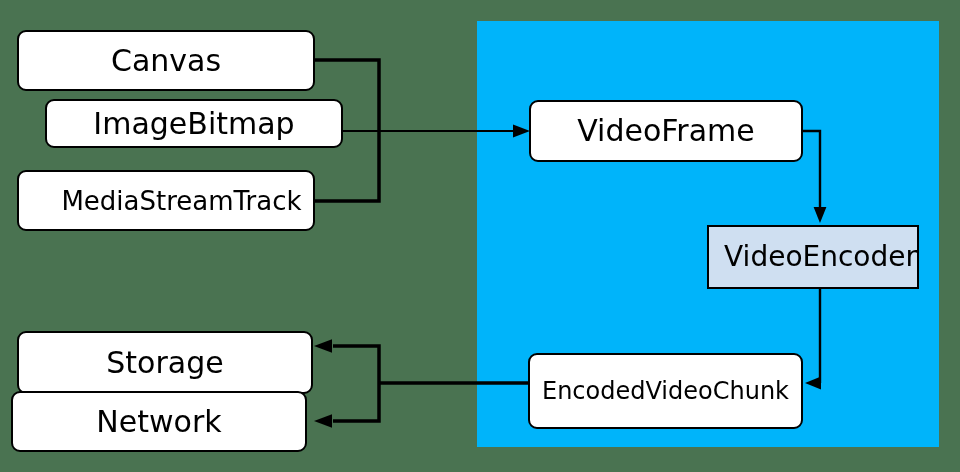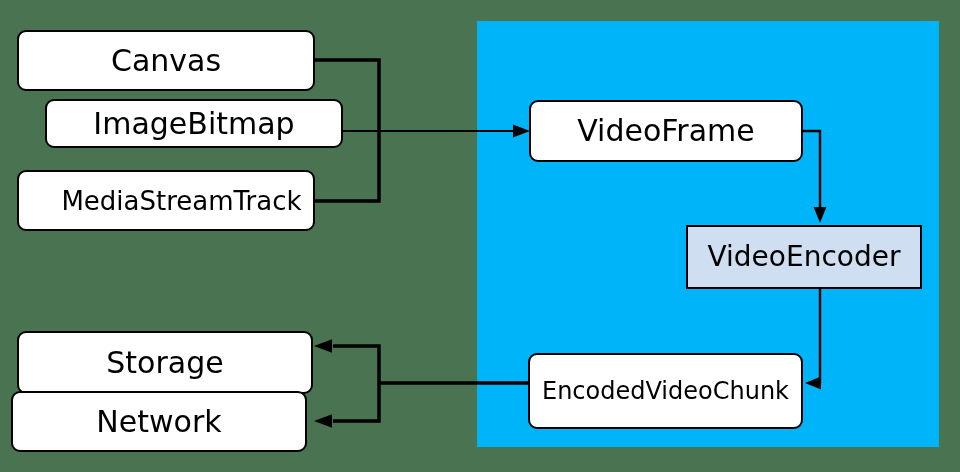--- a/index.html
+++ b/index.html
@@ -61,21 +61,21 @@
   .fs-28 { font-size: 28px; }
   .fs-26 { font-size: 26px; padding-left: 31px; }
   .fs-24 { font-size: 24px; }
 
   .node-canvas            { left: 17px;  top: 30px;  width: 298px; height: 61px; }
   .node-imagebitmap       { left: 34px;  top: 99px;  width: 298px; height: 49px; margin-left: 11px; }
   .node-mediastreamtrack  { left: 17px;  top: 170px; width: 298px; height: 61px; }
   .node-storage           { left: 17px;  top: 331px; width: 296px; height: 63px; }
   .node-network           { left: 11px;  top: 391px; width: 296px; height: 61px; }
   .node-videoframe        { left: 529px; top: 100px; width: 274px; height: 62px; }
-  .node-videoencoder      { left: 686px; top: 225px; width: 236px; height: 64px; }
+  .node-videoencoder      { left: 707px; top: 225px; width: 212px; height: 64px; justify-content: flex-end; }
   .node-encodedvideochunk { left: 528px; top: 353px; width: 275px; height: 76px; }
 </style>
 </head>
 <body>
 
 <div class="stage">
 
   <div class="region"></div>
 
   <svg class="wires" viewBox="0 0 960 472" xmlns="http://www.w3.org/2000/svg">

